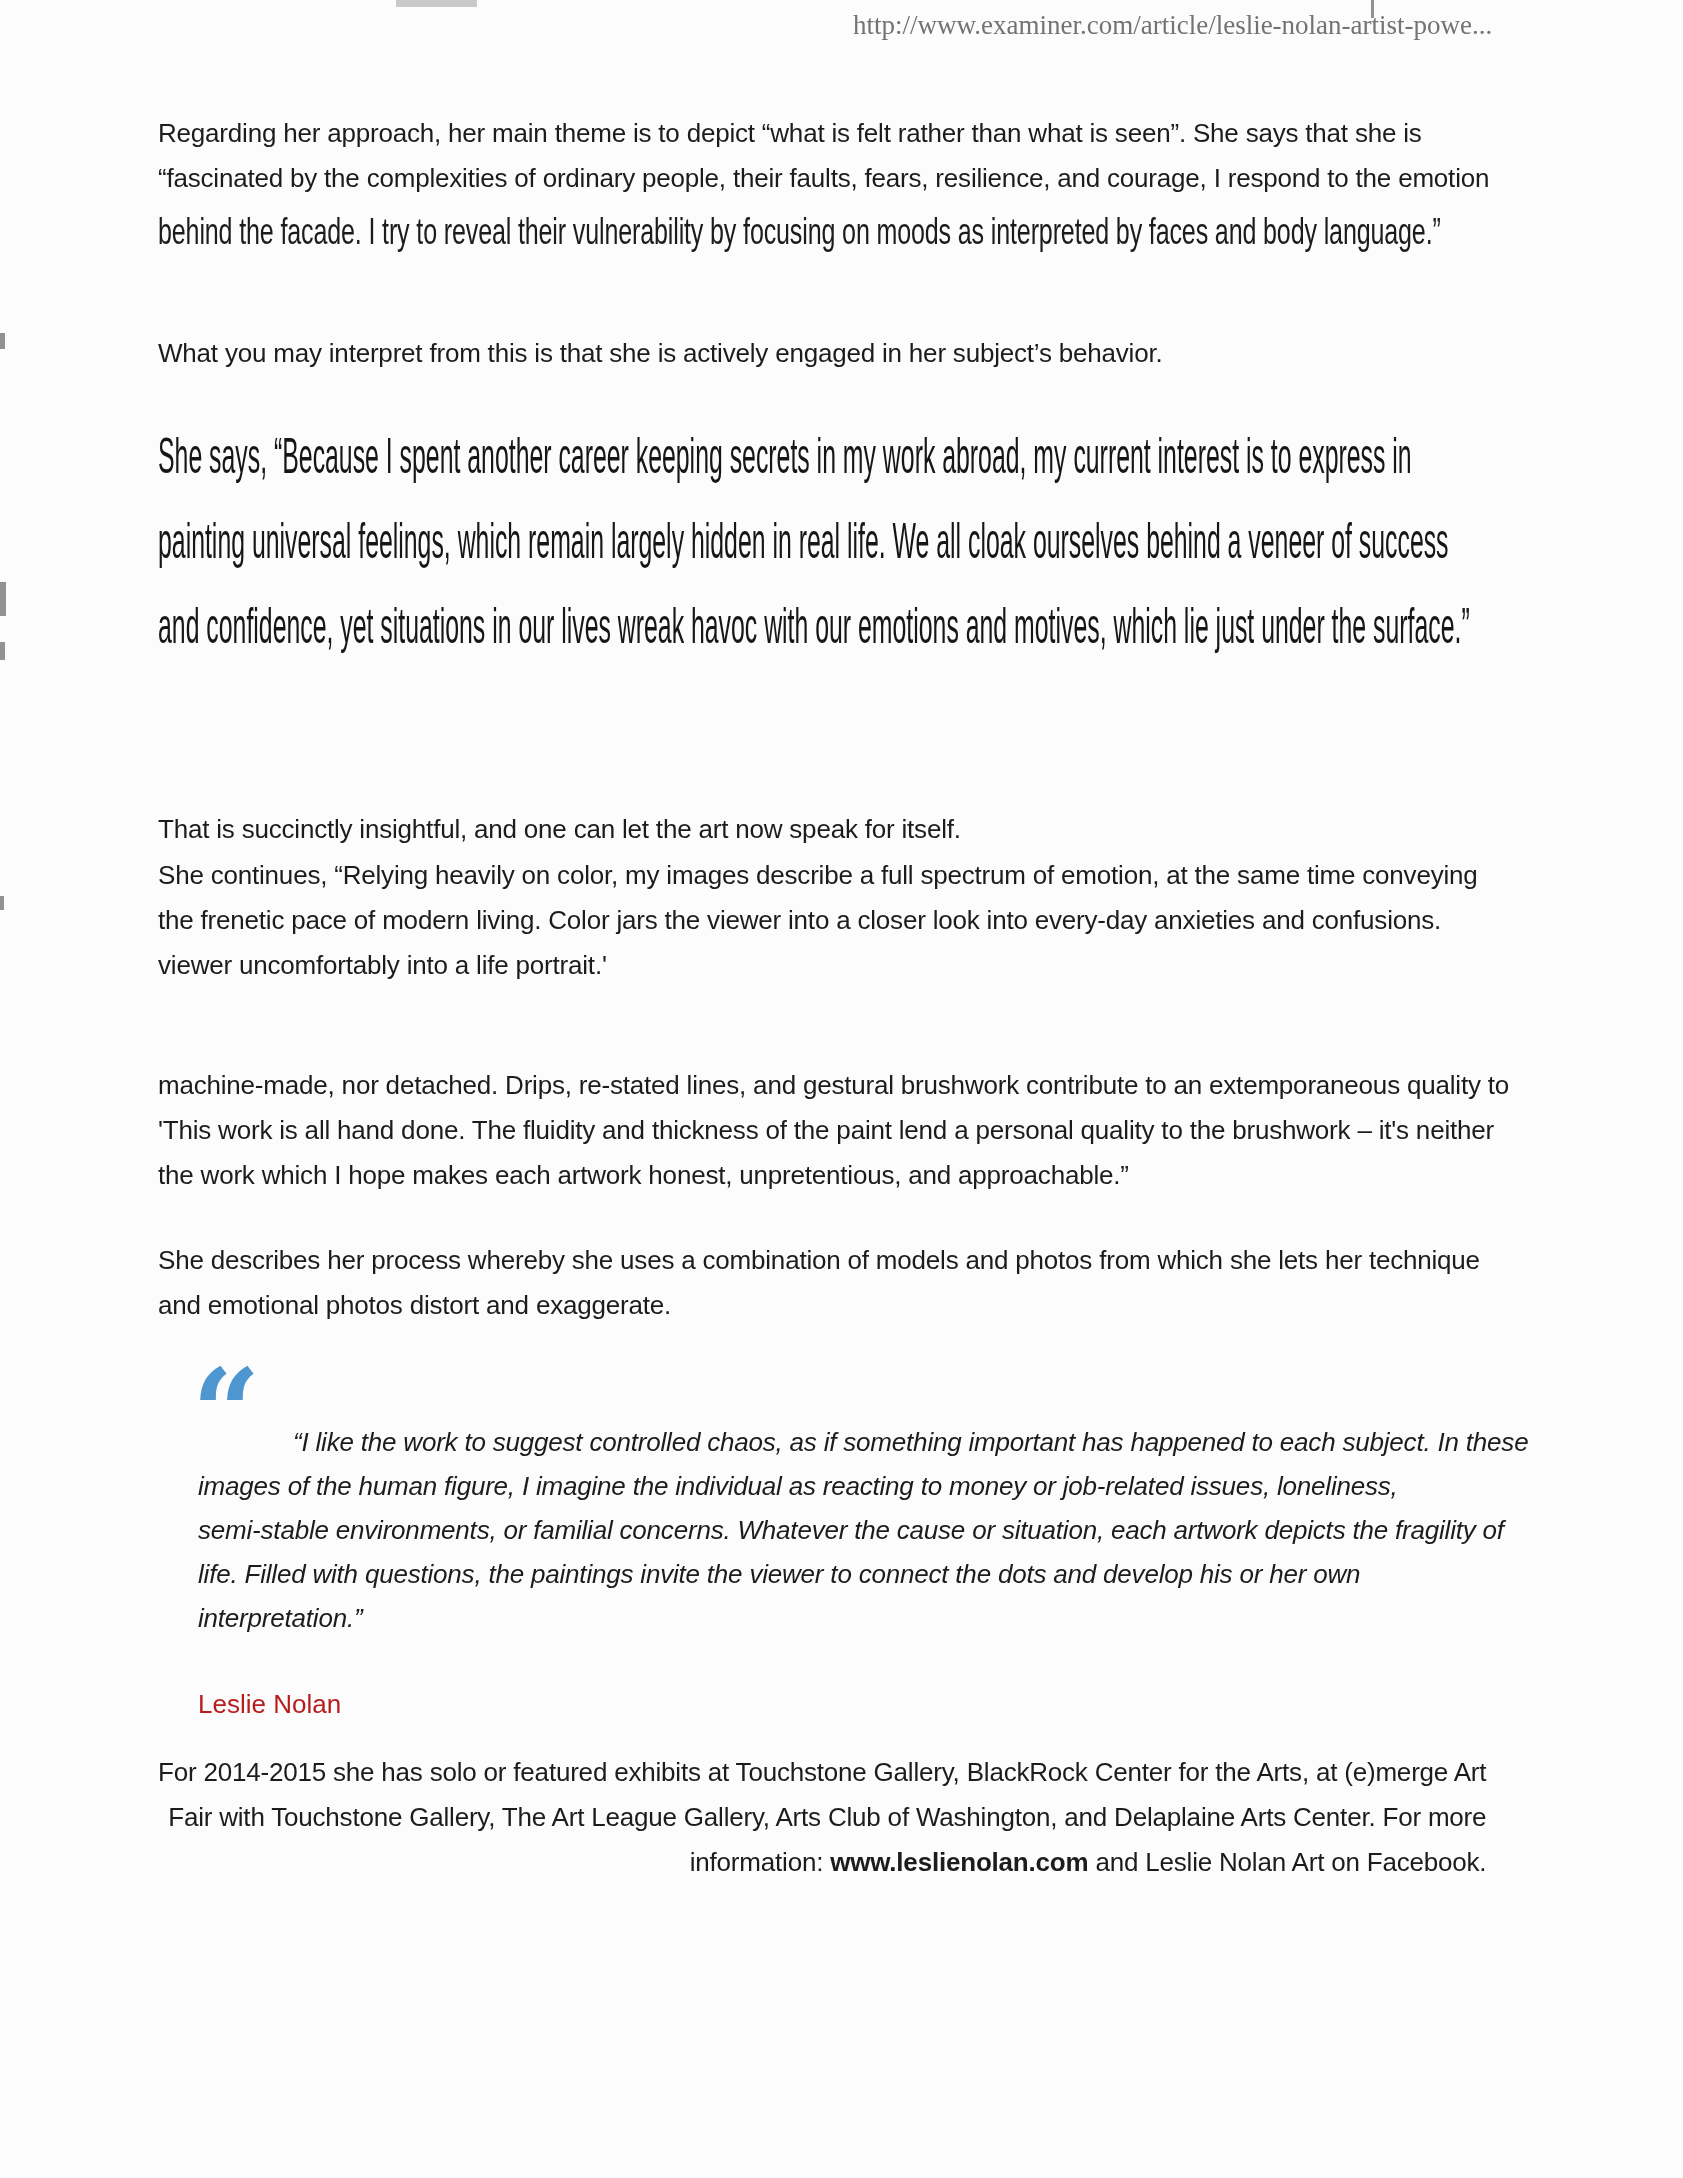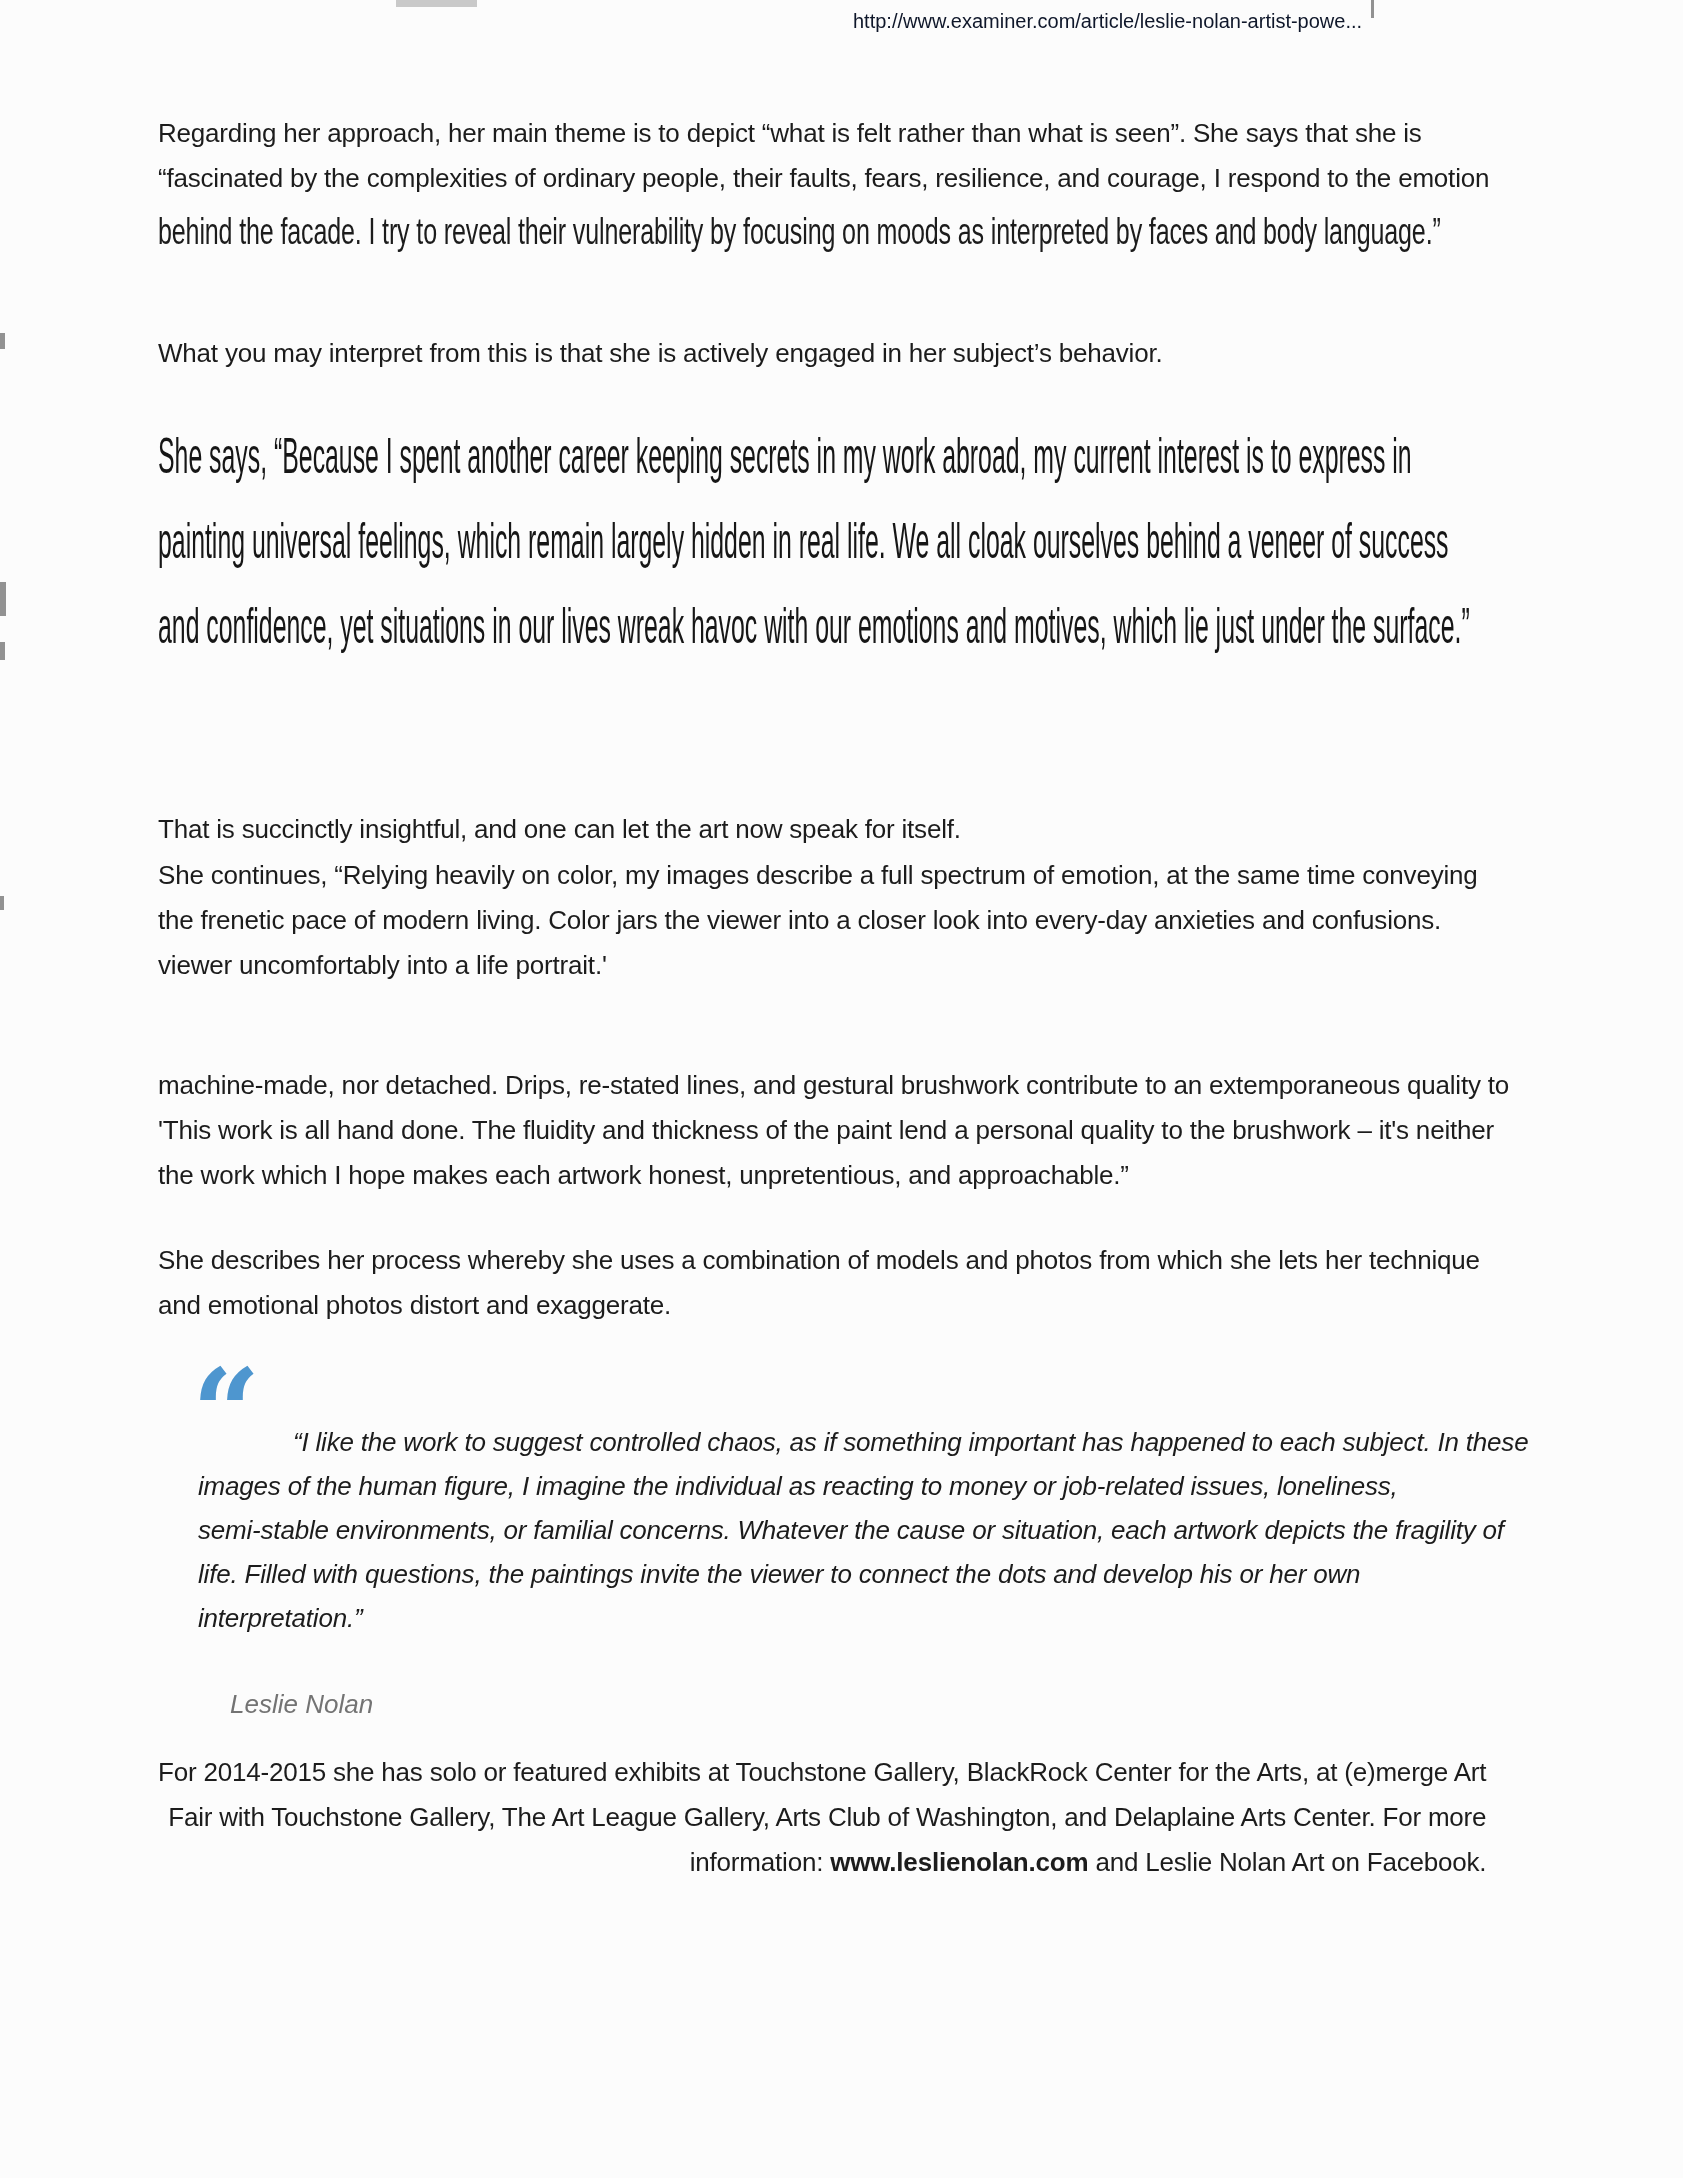--- a/index.html
+++ b/index.html
@@ -17,22 +17,22 @@
   }
   
   .hdr-title {
     position: absolute; left: 22px; top: 12px;
     font-family: "Liberation Serif", serif;
     font-size: 27px; color: #141414; white-space: nowrap;
     letter-spacing: 0.3px;
   }
   .hdr-url {
     position: absolute; left: 853px; top: 10px;
-    font-family: Liberation Sans, sans-serif;
-    font-size: 20px; color: #0f172a; white-space: nowrap;
+    font-family: Liberation Serif, serif;
+    font-size: 27px; color: #737373; white-space: nowrap;
   }
   
   .para { position: absolute; }
   .para .line {
     height: 45px; line-height: 45px;
     font-size: 26px; letter-spacing: -0.2px;
     white-space: nowrap; color: #1c1c1c;
   }
   .para .line.tall {
     font-size: 33px;
@@ -68,23 +68,22 @@
   .bq-icon {
     position: absolute; left: -6px; top: -16px;
     font-family: "DejaVu Serif", serif;
     font-size: 119px; font-weight: bold; font-style: normal;
     line-height: 99px;
     color: #4e96cf;
   }
   .bq-attribution {
     margin-top: 42px;
     height: 44px; line-height: 44px;
-    font-size: 26px; font-style: italic; color: #737373;
+    font-size: 26px; color: #b91c1c;
     white-space: nowrap;
-    margin-left: 32px;
   }
   
   .artifact { position: absolute; background: #3a3a3a; opacity: 0.55; }
   .artifact.gray { background: #b4b4b4; opacity: 0.7; }
 </style>
 </head>
 <body>
 
 <div class="page">
 

